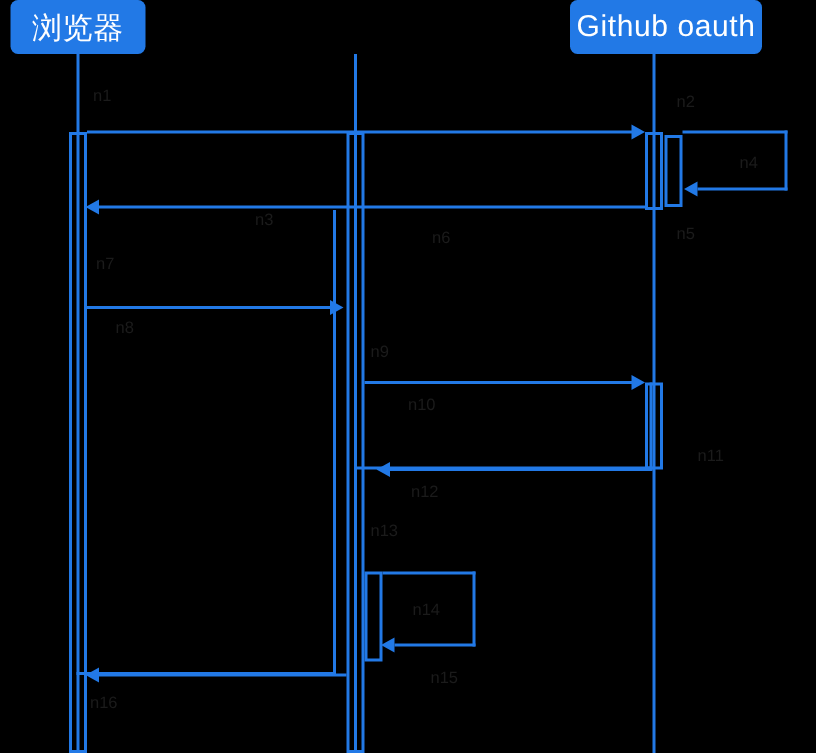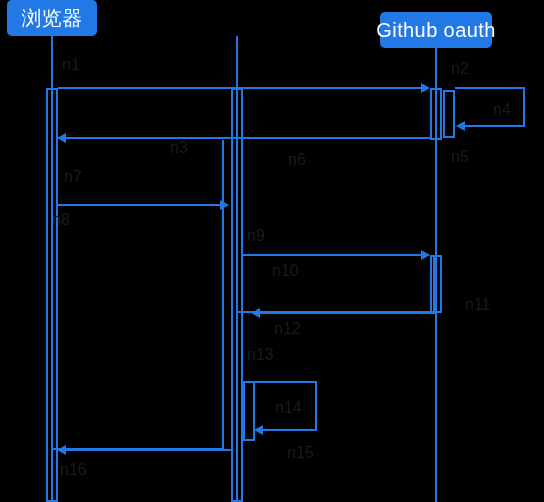--- a/index.html
+++ b/index.html
@@ -58,21 +58,21 @@
     width: 0;
     height: 0;
     border-top: 5px solid transparent;
     border-bottom: 5px solid transparent;
   }
   .arrow-right { border-left: 9px solid #2279e6; }
   .arrow-left  { border-right: 9px solid #2279e6; }
   .msg-label {
     position: absolute;
     color: #1b1b1b;
-    font-size: 16px;
+    font-size: 11px;
     white-space: nowrap;
     line-height: 13px;
   }
   .msg-label.two-line { line-height: 13px; }
 </style>
 </head>
 <body>
 
 <div id="diagram-root">
 
@@ -105,21 +105,21 @@
   <div class="msg-label" style="left:170px; top:105px;margin-top:36px;">n3</div>
   <div class="msg-label" style="left:451px; top:150px;">n5</div>
   <div class="msg-label" style="left:288px; top:153px;">n6</div>
 
   <div class="activation" style="left:51px; top:140px; width:173px; height:310px; border-top:none; border-left:none;"></div>
 
   <div class="msg-label" style="left:64px; top:170px;">n7</div>
 
   <div class="msg-line" style="left:58px; top:204px; width:164px;"></div>
   <div class="arrow-right" style="left:220px; top:200px;"></div>
-  <div class="msg-label two-line" style="left:52px; top:213px;">n8</div>
+  <div class="msg-label two-line" style="left:77px; top:213px;">n8</div>
 
   <div class="msg-label" style="left:247px; top:229px;">n9</div>
 
   <div class="msg-line" style="left:243px; top:254px; width:180px;"></div>
   <div class="arrow-right" style="left:421px; top:250px;"></div>
   <div class="msg-label" style="left:272px; top:264px;">n10</div>
 
   <div class="activation" style="left:236px; top:255px; width:199px; height:58px; border-top:none; border-left:none;"></div>
 
   <div class="msg-label" style="left:451px; top:298px;margin-left:14px;">n11</div>
@@ -136,17 +136,17 @@
   <div class="msg-label" style="left:275px; top:401px;">n14</div>
 
   <div class="msg-line" style="left:66px; top:449px; width:165px;"></div>
   <div class="arrow-left" style="left:57px; top:445px;"></div>
   <div class="msg-label" style="left:248px; top:446px;margin-left:39px;">n15</div>
   <div class="msg-label two-line" style="left:60px; top:463px;">n16</div>
 
   <div class="actor-box" style="left:7px; top:0px; width:90px; height:36px;">
     <span>浏览器</span>
   </div>
-  <div class="actor-box" style="left:380px; top:12px; width:112px; height:36px;">
+  <div class="actor-box" style="left:380px; top:0px; width:128px; height:36px;">
     <span>Github oauth</span>
   </div>
 
 </div>
 
 </body></html>

